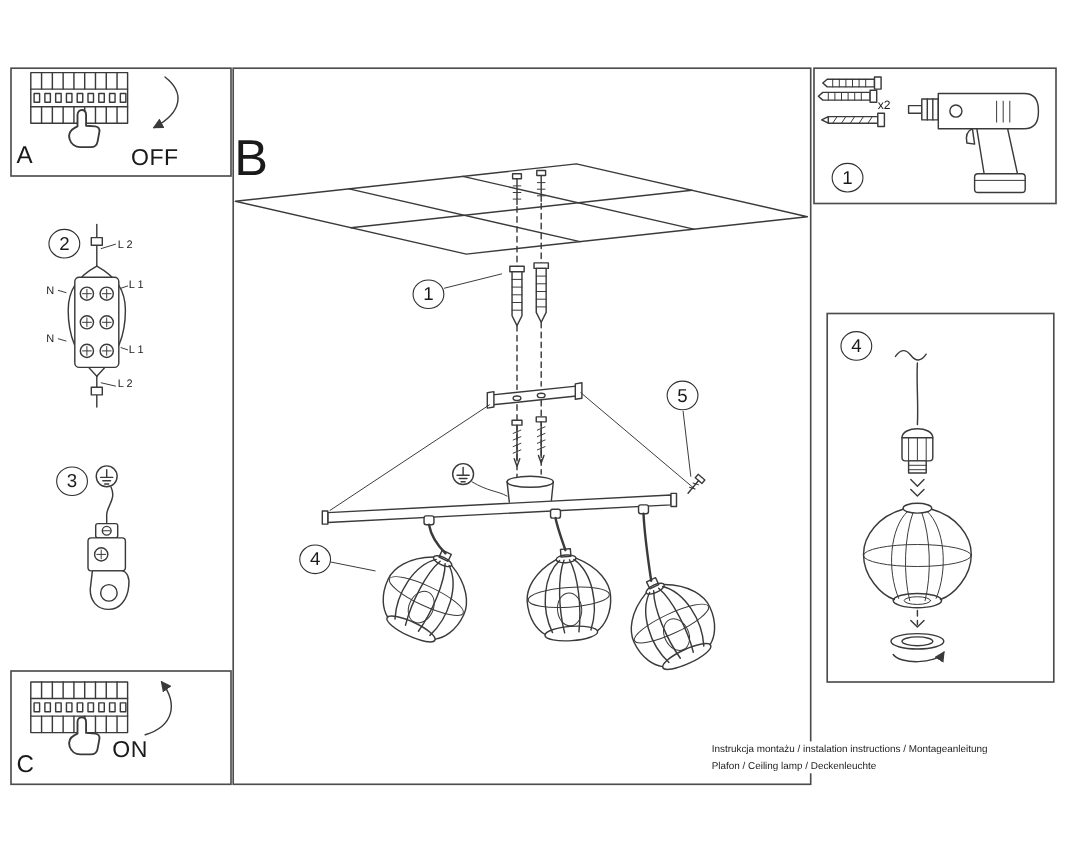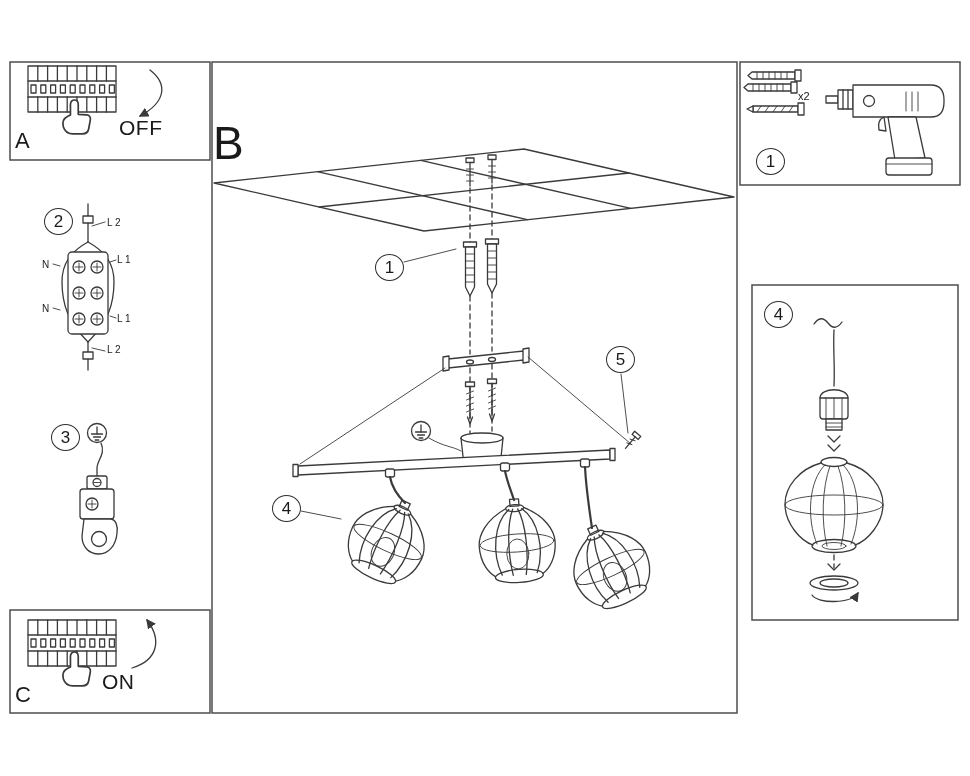--- a/index.html
+++ b/index.html
@@ -339,21 +339,21 @@
       <ellipse cx="834" cy="546" rx="12" ry="3.5" class="thin"></ellipse>
       <line x1="834" y1="555" x2="834" y2="568" class="dash"></line>
       <path d="M828,564 l6,6 l6,-6"></path>
       <ellipse cx="834" cy="583" rx="24" ry="7" class="w"></ellipse>
       <ellipse cx="834" cy="583" rx="14" ry="4"></ellipse>
       <path d="M812,595 C818,604 851,604 858,593" marker-end="url(#ah)"></path>
     </g>
   </svg>
 
   <div class="lbl big-letter" style="left:15px; top:128px;">A</div>
-  <div class="lbl switch-word" style="left:119px; top:116px;">OFF</div>
+  <div class="lbl switch-word" style="left:119px; top:132px;">OFF</div>
 
   <div class="lbl huge-letter" style="left:213px; top:116px;">B</div>
 
   <div class="lbl big-letter" style="left:15px; top:682px;">C</div>
   <div class="lbl switch-word" style="left:102px; top:670px;">ON</div>
 
   <div class="circ" style="left:44px; top:208px;">2</div>
   <div class="circ" style="left:51px; top:424px;">3</div>
   <div class="circ" style="left:375px; top:254px;">1</div>
   <div class="circ" style="left:606px; top:346px;">5</div>
@@ -363,14 +363,18 @@
 
   <div class="lbl small-note" style="left:778px; top:90px;margin-left:20px;">x2</div>
 
   <div class="lbl wire-lbl" style="left:107px; top:217px;">L 2</div>
   <div class="lbl wire-lbl" style="left:117px; top:254px;">L 1</div>
   <div class="lbl wire-lbl" style="left:42px; top:259px;">N</div>
   <div class="lbl wire-lbl" style="left:42px; top:303px;">N</div>
   <div class="lbl wire-lbl" style="left:117px; top:313px;">L 1</div>
   <div class="lbl wire-lbl" style="left:107px; top:344px;">L 2</div>
 
+  <div class="footer">
+    <div>Instrukcja montażu / instalation instructions / Montageanleitung</div>
+    <div>Plafon / Ceiling lamp / Deckenleuchte</div>
+  </div>
 
 </div>
 
 </body></html>

